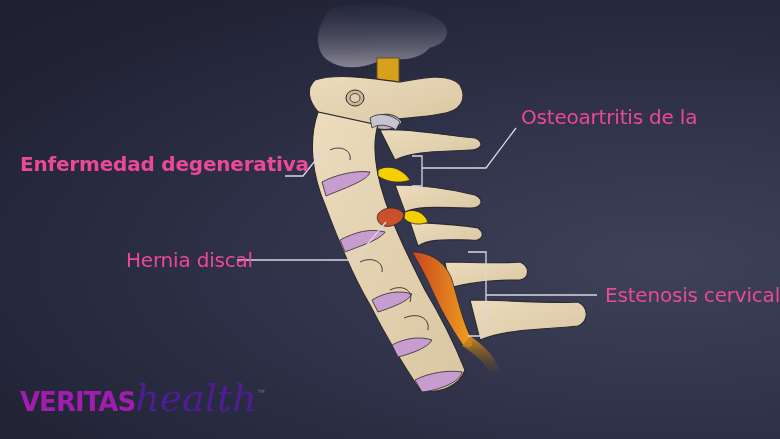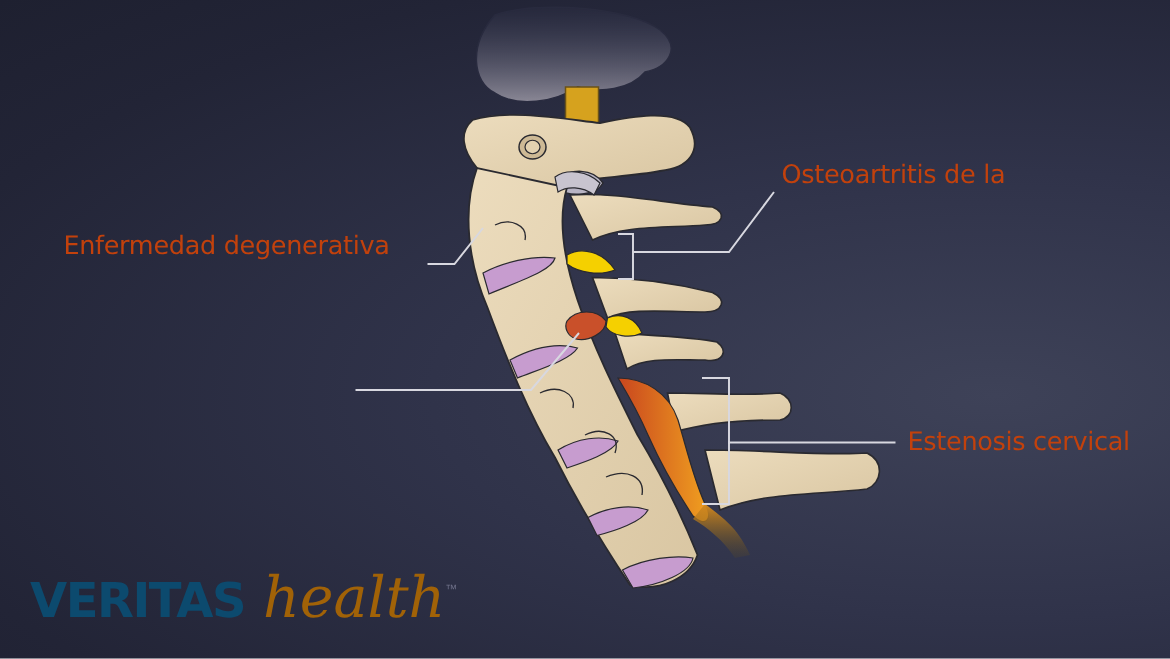--- a/index.html
+++ b/index.html
@@ -3,35 +3,35 @@
 <meta charset="utf-8">
 <style>
   html, body { margin: 0; padding: 0; }
   body {
     width: 780px; height: 439px; overflow: hidden; position: relative;
     background: radial-gradient(ellipse at 85% 60%, #3e4258 0%, #30334a 40%, #222436 80%, #1e2030 100%);
     font-family: "Liberation Sans", "DejaVu Sans", sans-serif;
   }
   .stage { position: absolute; left: 0; top: 0; width: 780px; height: 439px; }
   .label {
-    position: absolute; color: #c2410c; font-size: 17px; line-height: 24px;
+    position: absolute; color: #ec4899; font-size: 20px; line-height: 24px;
     font-family: "DejaVu Sans", sans-serif; letter-spacing: -0.2px; white-space: nowrap;
   }
-  .label.right { text-align: center; }
+  .label.right { text-align: right; font-weight: bold; }
   .logo {
     position: absolute; left: 20px; top: 376px; height: 52px;
     display: flex; align-items: baseline; color: #6e7088;
   }
   .logo-veritas {
-    font-family: "DejaVu Sans", sans-serif; font-weight: bold; font-size: 32px;
-    letter-spacing: -1px; color: #0c4a6e;
+    font-family: "DejaVu Sans", sans-serif; font-weight: bold; font-size: 26px;
+    letter-spacing: -1px; color: #a21caf;
   }
   .logo-health {
     font-family: "DejaVu Serif", serif; font-style: italic; font-size: 38px;
-    color: #a16207; margin-left: 12px;
+    color: #4c1d95; margin-left: 0;
   }
   svg { position: absolute; left: 0; top: 0; }
 </style>
 </head>
 <body>
 
 <div class="stage">
 <svg width="780" height="439" viewBox="0 0 780 439">
   <defs>
     <linearGradient id="skullFade" x1="0" y1="0" x2="0" y2="1">
@@ -103,20 +103,21 @@
 </svg>
 
 <div class="label right" style="left:20px; top:152px; width:262px;">
   <div>Enfermedad degenerativa</div>
 </div>
 
 <div class="label" style="left:521px; top:105px;">
   <div>Osteoartritis de la</div>
 </div>
 
+<div class="label" style="left:126px; top:248px;">Hernia discal</div>
 
 <div class="label" style="left:605px; top:283px;">Estenosis cervical</div>
 
 <div class="logo">
   <span class="logo-veritas">VERITAS</span>
   <span class="logo-health">health</span>
   <span style="font-size:8px; align-self:flex-start; margin-top:12px;">™</span>
 </div>
 </div>
 

